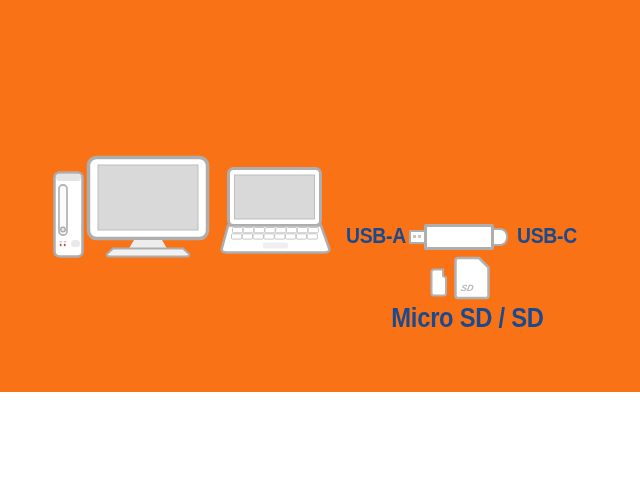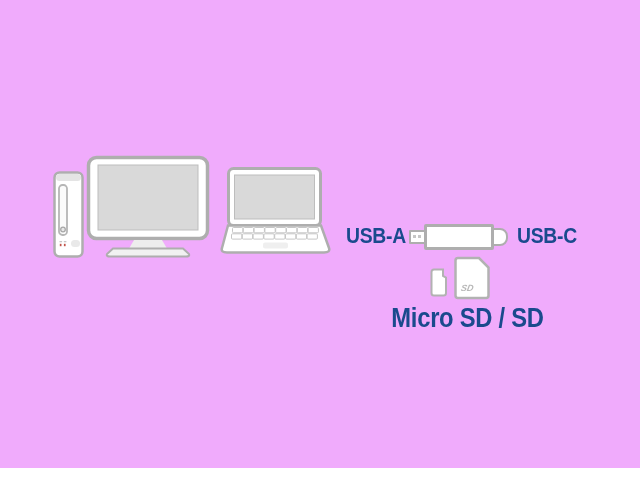--- a/index.html
+++ b/index.html
@@ -9,21 +9,21 @@
     --device-fill:#ffffff;
     --cap-fill:#e4e4e4;
     --stand-fill:#ededed;
     --label-blue:#1a4a8d;
     --led-red:#c0544b;
     --sd-logo-gray:#b8b8b8;
   }
   html,body{margin:0;padding:0;}
   body{background:#ffffff;font-family:"Liberation Sans", sans-serif;}
   .canvas{
-    position:relative;width:640px;height:468px;background:#f0abfc;overflow:hidden;
+    position:relative;width:640px;height:392px;background:#f97316;overflow:hidden;
   }
   .abs{position:absolute;}
   svg{display:block;}
   .s-out{stroke:var(--outline);fill:var(--device-fill);}
   .s-thin{stroke:var(--outline-soft);fill:none;}
   .f-screen{fill:var(--screen-fill);stroke:#bdbdbd;stroke-width:1;}
   .f-cap{fill:var(--cap-fill);}
   .f-stand{fill:var(--stand-fill);}
   .blue-label{
     color:var(--label-blue);

